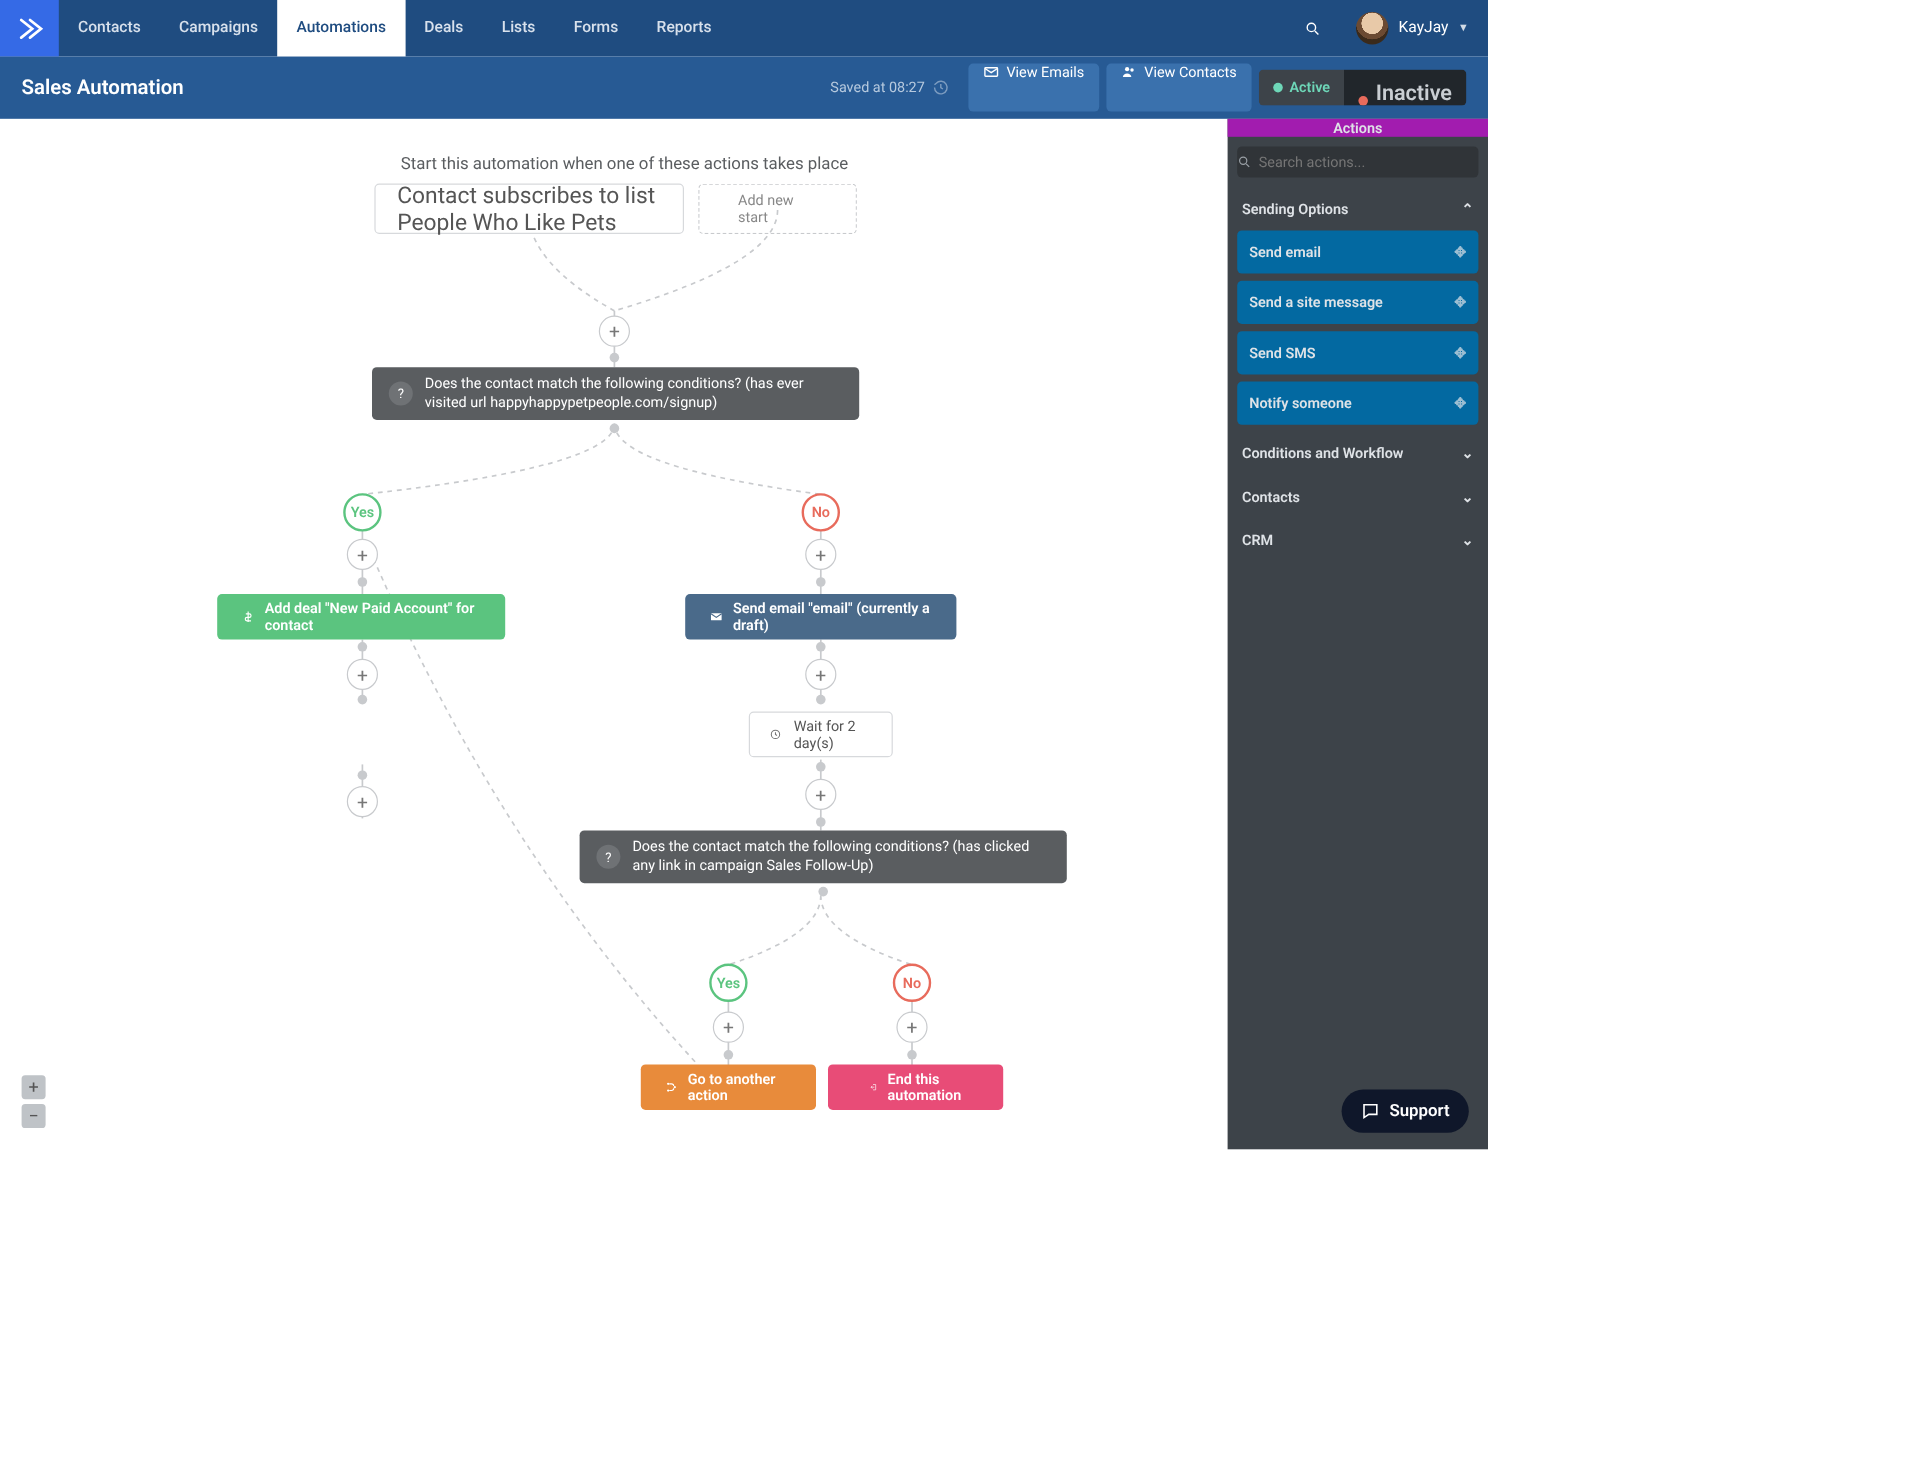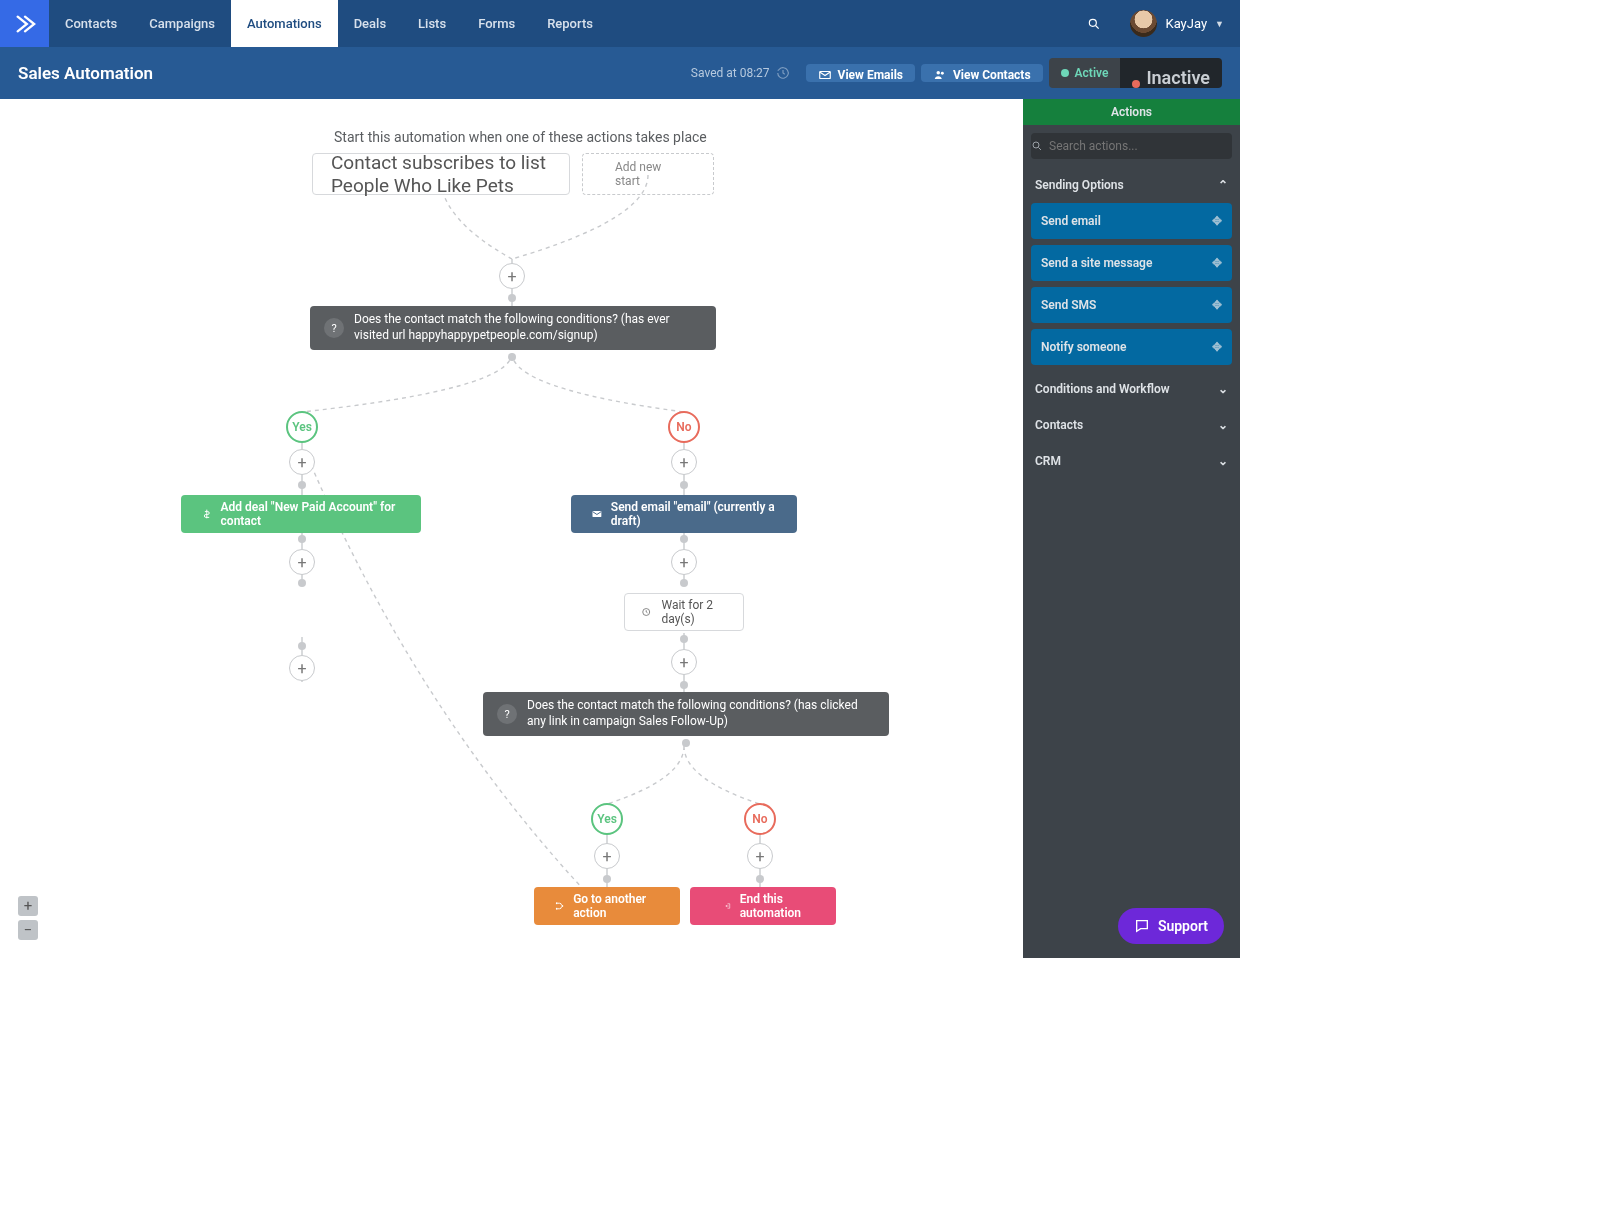--- a/index.html
+++ b/index.html
@@ -14,21 +14,21 @@
 .nav-spacer{flex:1}
 .nav-ico{width:40px;display:flex;align-items:center;justify-content:center}
 .user{display:flex;align-items:center;gap:8px;padding:0 16px;font-size:13px}
 .avatar{width:27px;height:27px;border-radius:50%;background:radial-gradient(circle at 50% 35%,#e8c9a8 0 40%,#6b4a32 41% 60%,#3a2a1b 61%)}
 .caret{font-size:9px;opacity:.8}
 
 
 .subbar{height:52px;background:#275a94;display:flex;align-items:center;padding:0 18px;color:#fff}
 .subtitle{font-size:17px;font-weight:600}
 .saved{font-size:12px;color:#b6c9de;margin-left:auto;margin-right:10px;display:flex;align-items:center;gap:6px}
-.btn{height:18px;border:none;border-radius:4px;padding:0 12px;font-size:12px;font-weight:700;display:inline-flex;align-items:flex-end;gap:6px;cursor:pointer}
+.btn{height:40px;border:none;border-radius:4px;padding:0 12px;font-size:12px;font-weight:400;display:inline-flex;align-items:flex-start;gap:6px;cursor:pointer}
 .btn-blue{background:#3a71ad;color:#fff;margin-left:6px}
 .btn-grp{display:flex;margin-left:6px;border-radius:4px;overflow:hidden}
 .btn-active{background:#3d4349;color:#6ed7b8;display:flex;align-items:center;height:30px;padding:0 12px;font-size:12px;font-weight:600;gap:6px}
 .btn-inactive{background:#21262b;color:#c9ced3;display:flex;align-items:flex-end;height:30px;padding:0 12px;font-size:18px;font-weight:600;gap:6px}
 .dot{width:8px;height:8px;border-radius:50%}
 
 
 .canvas{position:absolute;top:99px;left:0;right:217px;bottom:0;overflow:hidden}
 .zoom{position:absolute;left:18px;bottom:18px;display:flex;flex-direction:column;gap:4px}
 .zoom button{width:20px;height:20px;border:none;border-radius:3px;background:#bfc3c7;color:#555;font-size:15px;line-height:1;cursor:pointer}
@@ -49,29 +49,29 @@
 
 .pill{width:32px;height:32px;border-radius:50%;border:2px solid;display:flex;align-items:center;justify-content:center;font-size:12px;font-weight:600;position:absolute;background:#fff;z-index:2}
 .pill.yes{border-color:#5bc47f;color:#5bc47f}
 .pill.no{border-color:#e86b5c;color:#e86b5c}
 
 .plus{width:26px;height:26px;border-radius:50%;border:1px solid #c8cacd;background:#fff;color:#777;font-size:16px;display:flex;align-items:center;justify-content:center;position:absolute;cursor:pointer;z-index:3}
 .knot{width:8px;height:8px;border-radius:50%;background:#c8cacd;position:absolute;z-index:1}
 
 
 .panel{position:absolute;top:99px;right:0;bottom:0;width:217px;background:#3d4349;color:#dfe3e7;font-size:12px}
-.panel-h{height:26px;background:#15803d;display:flex;align-items:center;justify-content:center;font-weight:600}
+.panel-h{height:15px;background:#a21caf;display:flex;align-items:center;justify-content:center;font-weight:600}
 .panel-search{margin:8px;background:#303438;border-radius:4px;height:26px;display:flex;align-items:center;padding:0 0;color:#9aa0a6;gap:6px}
 .panel-search input{background:none;border:none;outline:none;color:#dfe3e7;font-size:12px;flex:1}
 .sect{height:36px;display:flex;align-items:center;justify-content:space-between;padding:0 12px;font-weight:600;cursor:pointer}
 .opt{margin:0 8px 6px;height:36px;background:#0369a1;border-radius:4px;display:flex;align-items:center;justify-content:space-between;padding:0 10px;font-weight:600;cursor:grab}
 .drag{opacity:.7}
 
 
-.support{position:absolute;right:16px;bottom:14px;background:#6d28d9;color:#fff;border-radius:22px;height:36px;padding:0 16px;display:flex;align-items:center;gap:8px;font-size:14px;font-weight:600;cursor:pointer}
+.support{position:absolute;right:16px;bottom:14px;background:#0f172a;color:#fff;border-radius:22px;height:36px;padding:0 16px;display:flex;align-items:center;gap:8px;font-size:14px;font-weight:600;cursor:pointer}
 
 svg{display:block}
 .ico-w{width:14px;height:14px;fill:#fff}
 .ico-g{width:14px;height:14px;fill:#777}
 </style>
 </head>
 <body>
 
 <div class="topnav">
   <div class="logo">

